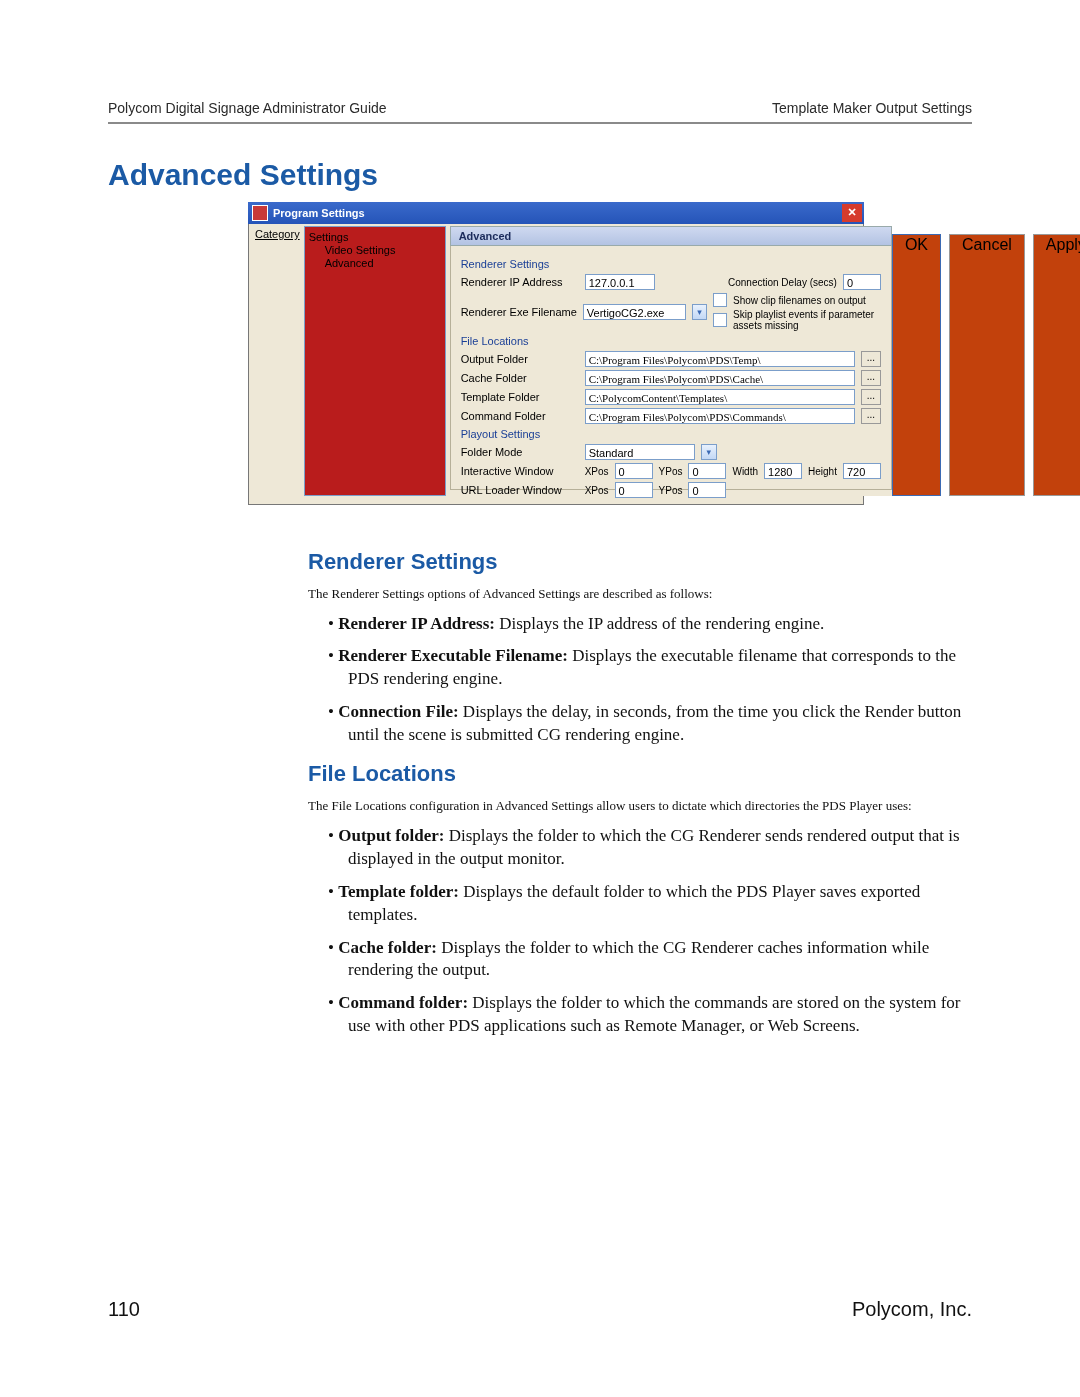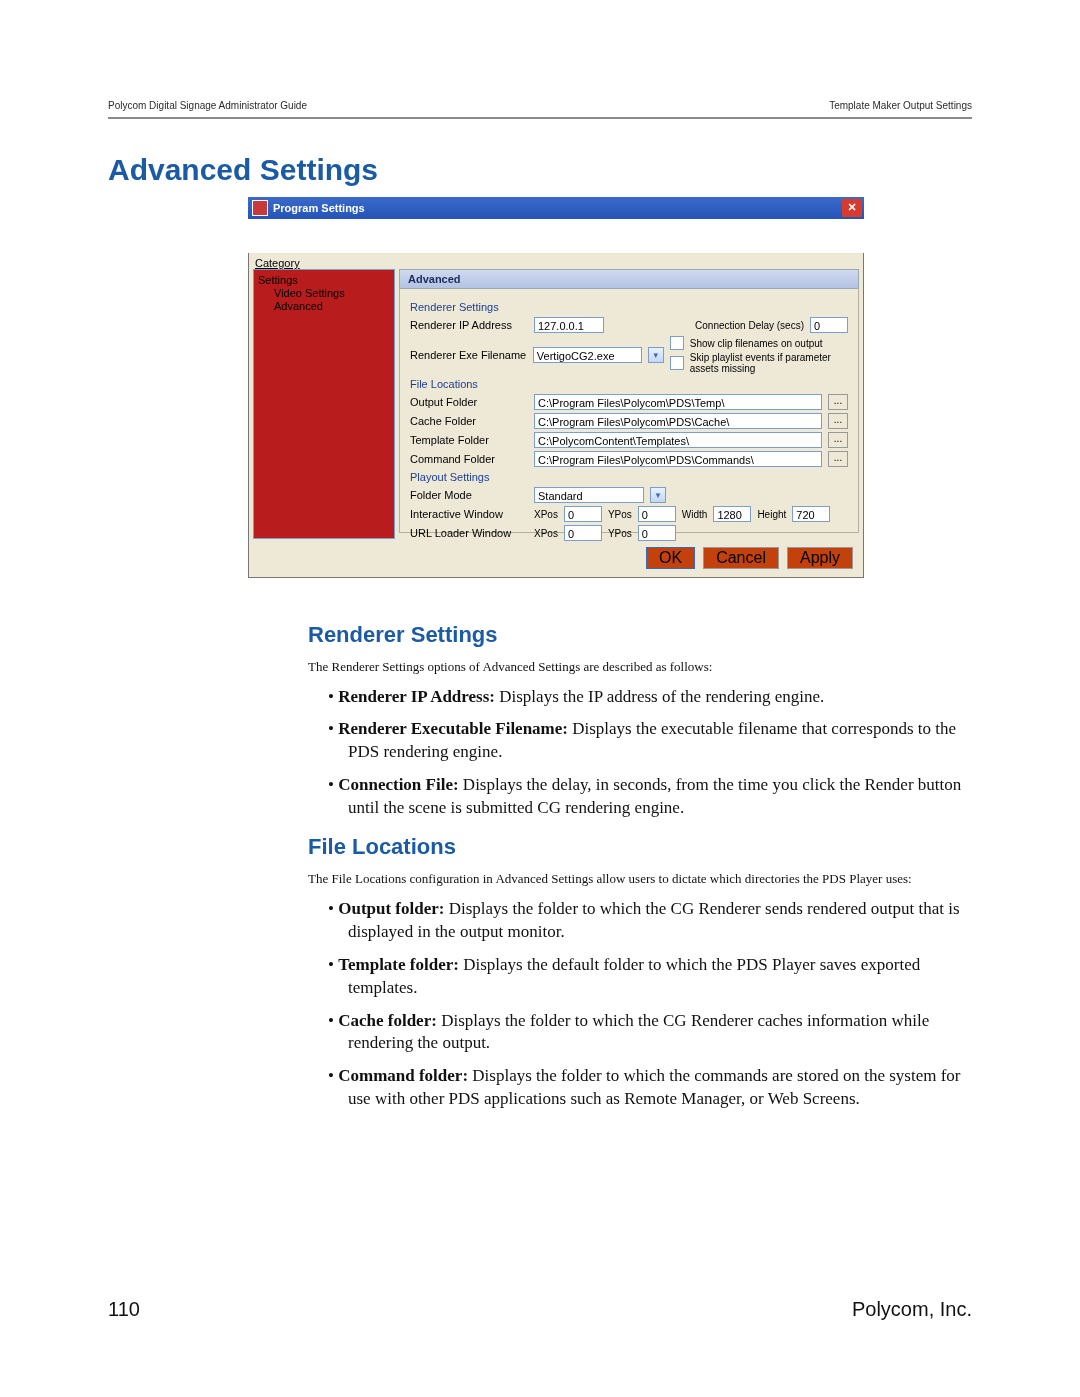--- a/index.html
+++ b/index.html
@@ -11,21 +11,21 @@
   .page {
     width: 1080px;
     height: 1397px;
     position: relative;
     box-sizing: border-box;
     padding: 100px 108px 0 108px;
   }
   .top-header {
     display: flex;
     justify-content: space-between;
-    font-size: 10px;
+    font-size: 14px;
     color: #2b2b2b;
     font-family: Arial, Helvetica, sans-serif;
   }
   .top-rule {
     border: 0;
     border-top: 2px solid #8a8a8a;
     margin-top: 6px;
     margin-bottom: 34px;
   }
   h1.adv {
@@ -72,22 +72,20 @@
     line-height: 17px;
     font-weight: bold;
     margin-right: 2px;
   }
   .dialog-body {
     background: #eee8d7;
     border: 1px solid #777;
     border-top: none;
     padding: 2px 4px 8px 4px;
     display: flex;
-    flex-direction: column;
-    margin-top: 34px;
   }
   .cat-label {
     font-size: 11px;
     padding: 2px 4px 0 2px;
     text-decoration: underline;
   }
   .columns {
     display: flex;
     gap: 4px;
   }
@@ -145,21 +143,21 @@
     border: 1px solid #7b9eca;
     height: 16px;
     line-height: 16px;
     padding: 0 3px;
     font-size: 11px;
     box-sizing: border-box;
   }
   .inp.sm { width: 70px; }
   .inp.tiny { width: 38px; }
   .inp.med { width: 110px; }
-  .inp.long { flex: 1; }
+  .inp.long { flex: 1; font-family: Liberation Serif, serif; }
   .ddarrow {
     width: 16px;
     height: 16px;
     background: linear-gradient(#e8f1fd,#c3d8f5);
     border: 1px solid #7b9eca;
     color: #3b6ab4;
     text-align: center;
     line-height: 14px;
     font-size: 9px;
     box-sizing: border-box;

